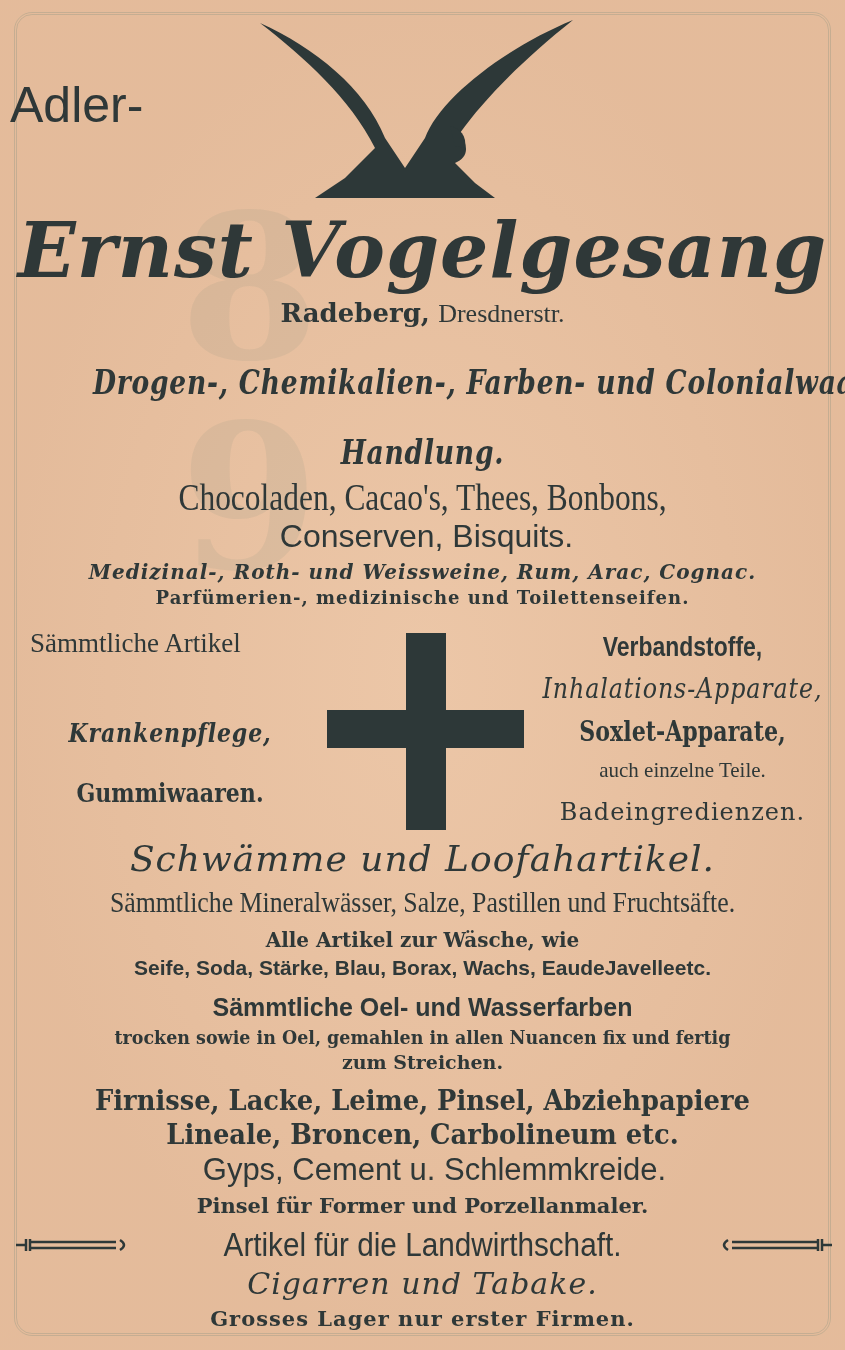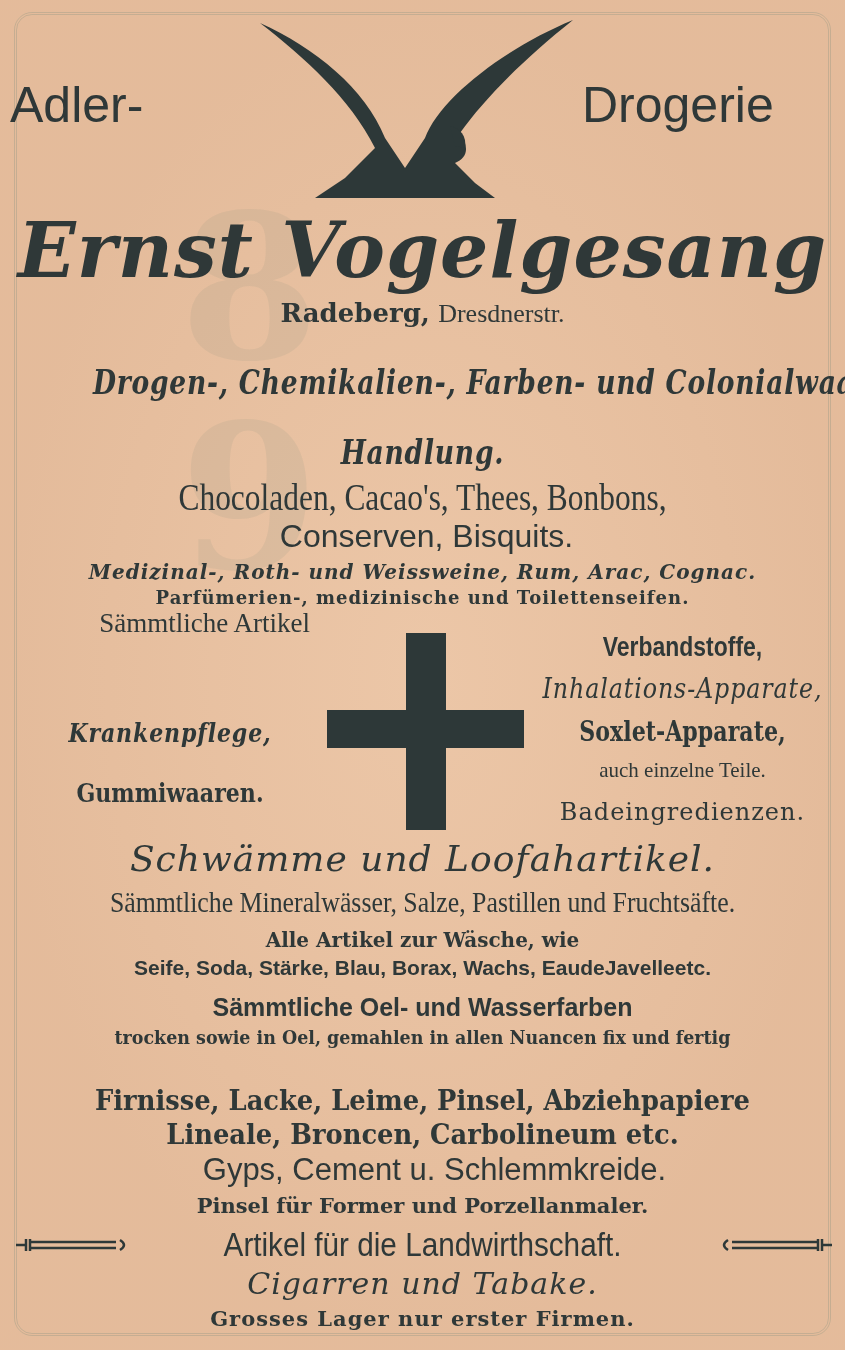--- a/index.html
+++ b/index.html
@@ -45,57 +45,57 @@
 
   <div class="ghost" style="left:180px;top:170px;font-size:200px;">8</div>
   <div class="ghost" style="left:180px;top:380px;font-size:200px;">9</div>
 
   <svg class="eagle" viewBox="0 0 320 190">
     <path d="M5 5 C60 30 110 70 130 120 L150 150 L170 120 C185 80 250 30 318 2 C270 40 230 80 205 115 C215 130 212 140 200 145 L220 165 L240 180 L60 180 L90 160 C100 150 110 140 120 130 C95 80 50 40 5 5 Z" fill="#2d3838"></path>
     <path d="M195 108 C205 110 212 118 210 130 L200 128 Z" fill="#2d3838"></path>
   </svg>
 
   <div class="abs sans" style="left:10px;top:76px;font-size:50px;">Adler-</div>
-  <div class="abs sans" style="left:582px;top:76px;font-size:50px;">Drogerie</div>
 
   <div class="abs center frak" style="top:206px;font-size:76px;">Ernst Vogelgesang</div>
 
   <div class="abs center" style="top:298px;font-size:26px;">
     <span class="serif" style="font-weight:900;">Radeberg,</span>
     <span class="cond" style="font-size:26px;">Dresdnerstr.</span>
   </div>
 
   <div class="abs center frak" style="top:362px;font-size:34px;transform:scaleX(0.78);">Drogen-, Chemikalien-, Farben- und Colonialwaaren-</div>
   <div class="abs center frak" style="top:432px;font-size:34px;transform:scaleX(0.78);">Handlung.</div>
   <div class="abs center cond" style="top:476px;font-size:37px;transform:scaleX(0.85);">Chocoladen, Cacao's, Thees, Bonbons,</div>
   <div class="abs center mono" style="top:518px;font-size:32px;">Conserven, Bisquits.</div>
   <div class="abs center frak" style="top:560px;font-size:20px;">Medizinal-, Roth- und Weissweine, Rum, Arac, Cognac.</div>
   <div class="abs center serif" style="top:587px;font-size:18px;font-weight:bold;letter-spacing:1px;">Parfümerien-, medizinische und Toilettenseifen.</div>
 
   <div>
     <div class="cross-v"></div>
     <div class="cross-h"></div>
   </div>
 
-  <div class="abs cond" style="left:30px;width:280px;text-align:right;top:608px;font-size:27px;">Sämmtliche Artikel</div>
+  <div class="abs cond" style="left:30px;width:280px;text-align:left;top:628px;font-size:27px;">Sämmtliche Artikel</div>
   <div class="abs frak" style="left:30px;width:280px;text-align:center;top:718px;font-size:26px;transform:scaleX(0.85);">Krankenpflege,</div>
   <div class="abs serif" style="left:30px;width:280px;text-align:center;top:778px;font-size:26px;font-weight:900;transform:scaleX(0.85);">Gummiwaaren.</div>
 
   <div class="abs sans" style="left:520px;width:325px;text-align:center;top:632px;font-size:27px;font-weight:bold;transform:scaleX(0.85);">Verbandstoffe,</div>
   <div class="abs frak" style="left:520px;width:325px;text-align:center;top:673px;font-size:27px;font-weight:normal;transform:scaleX(0.88);">Inhalations-Apparate,</div>
   <div class="abs serif" style="left:520px;width:325px;text-align:center;top:716px;font-size:27px;font-weight:bold;transform:scaleX(0.82);">Soxlet-Apparate,</div>
   <div class="abs cond" style="left:520px;width:325px;text-align:center;top:758px;font-size:21px;">auch einzelne Teile.</div>
   <div class="abs serif" style="left:520px;width:325px;text-align:center;top:798px;font-size:24px;letter-spacing:1px;">Badeingredienzen.</div>
 
   <div class="abs center frak" style="top:838px;font-size:36px;font-weight:normal;">Schwämme und Loofahartikel.</div>
   <div class="abs center cond" style="top:885px;font-size:30px;transform:scaleX(0.86);">Sämmtliche Mineralwässer, Salze, Pastillen und Fruchtsäfte.</div>
   <div class="abs center serif" style="top:928px;font-size:20px;font-weight:bold;text-align:center;">Alle Artikel zur Wäsche, wie</div>
   <div class="abs center sans" style="top:956px;font-size:21px;font-weight:bold;">Seife, Soda, Stärke, Blau, Borax, Wachs, EaudeJavelleetc.</div>
   <div class="abs center sans" style="top:993px;font-size:25px;font-weight:bold;">Sämmtliche Oel- und Wasserfarben</div>
   <div class="abs center serif" style="top:1026px;font-size:19px;font-weight:bold;transform:scaleX(0.92);">trocken sowie in Oel, gemahlen in allen Nuancen fix und fertig</div>
+  <div class="abs center serif" style="top:1051px;font-size:19px;font-weight:bold;">zum Streichen.</div>
   <div class="abs center serif" style="top:1084px;font-size:28px;font-weight:bold;transform:scaleX(0.92);">Firnisse, Lacke, Leime, Pinsel, Abziehpapiere</div>
   <div class="abs center serif" style="top:1118px;font-size:28px;font-weight:bold;transform:scaleX(0.92);">Lineale, Broncen, Carbolineum etc.</div>
   <div class="abs center mono" style="top:1152px;font-size:31px;padding-left:16px;">Gyps, Cement u. Schlemmkreide.</div>
   <div class="abs center serif" style="top:1193px;font-size:21px;font-weight:bold;text-align:center;">Pinsel für Former und Porzellanmaler.</div>
 
   <svg class="orn" style="left:16px;" viewBox="0 0 120 20">
     <path d="M0 10 L10 10 M10 4 L10 16 M14 4 L14 16 M14 7 L100 7 M14 13 L100 13 M104 5 Q112 10 104 15" stroke="#2d3838" stroke-width="2.5" fill="none"></path>
   </svg>
   <div class="abs center sans" style="top:1226px;font-size:33px;transform:scaleX(0.9);">Artikel für die Landwirthschaft.</div>
   <svg class="orn" style="left:712px;" viewBox="0 0 120 20">

